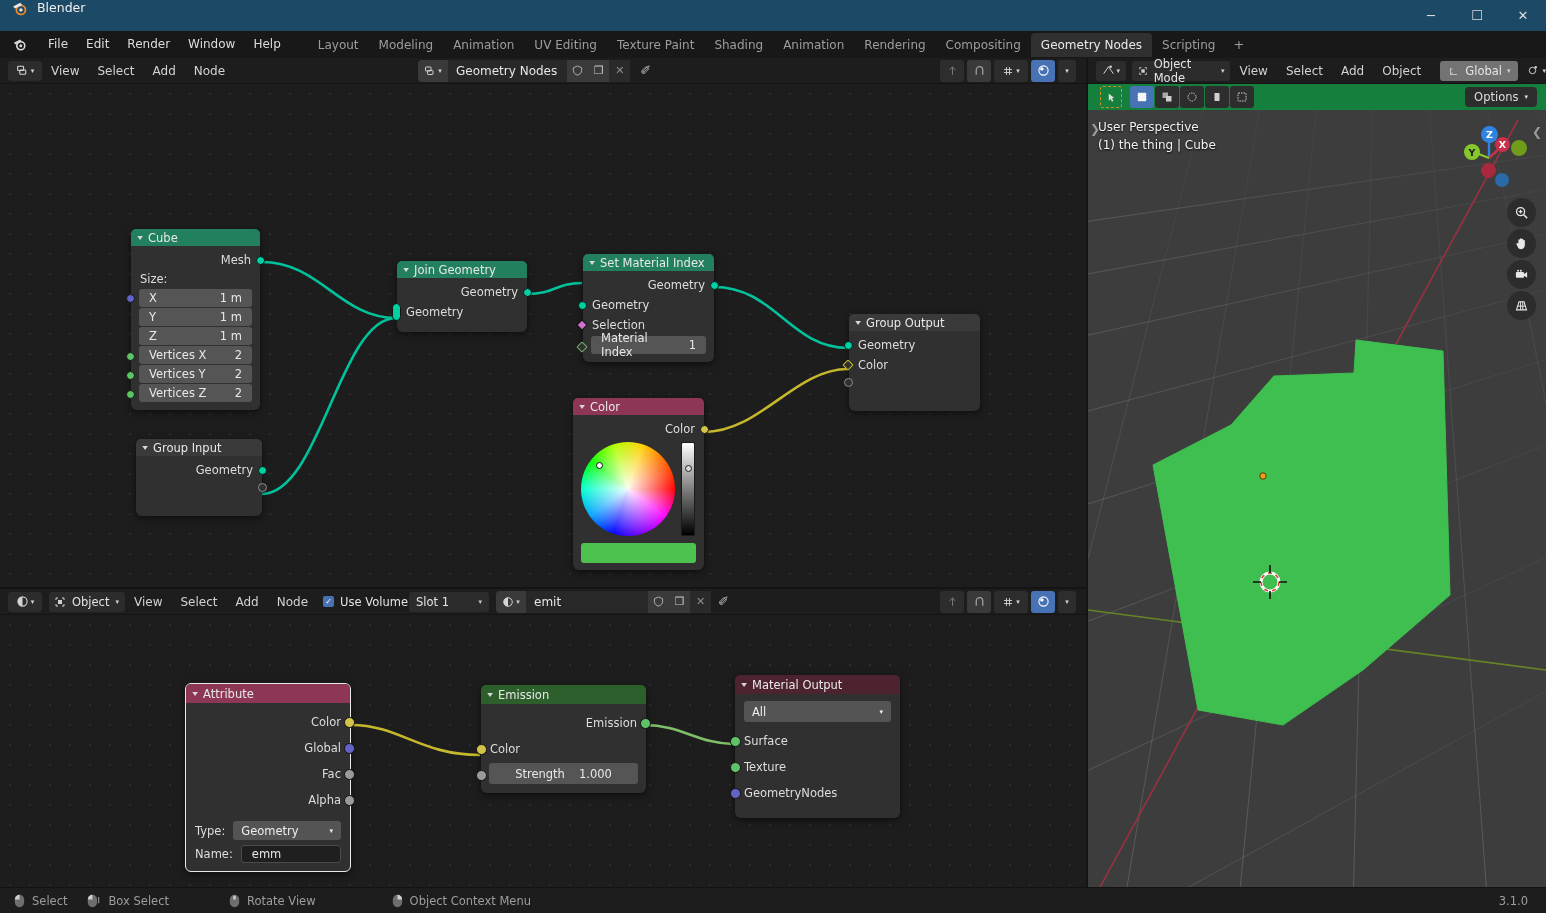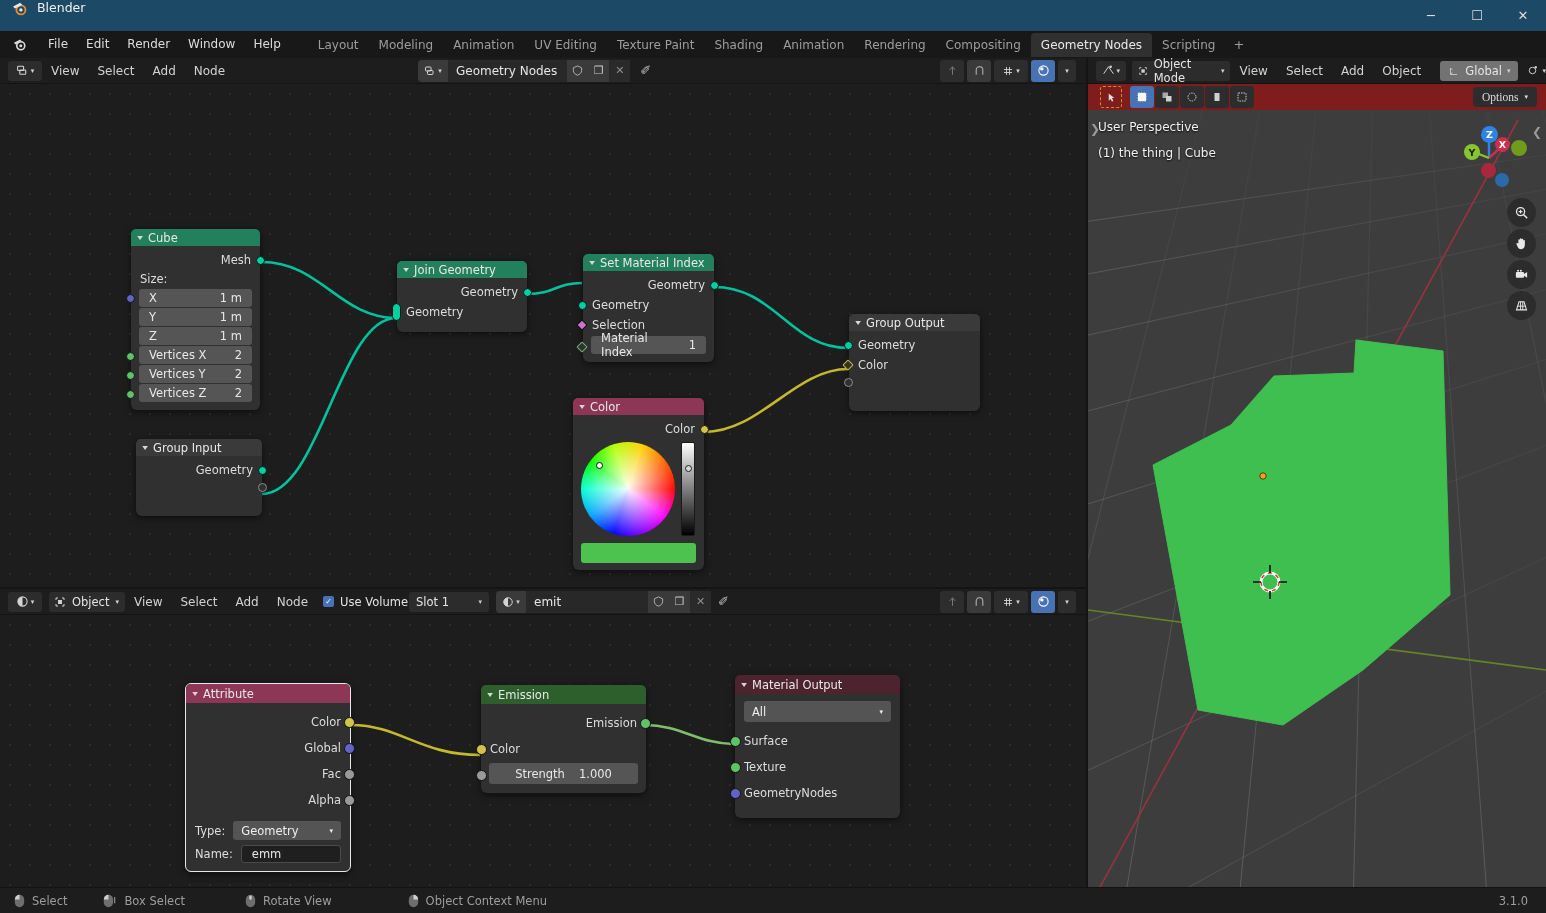--- a/index.html
+++ b/index.html
@@ -733,21 +733,21 @@
       </div>
       <div style="display:flex; align-items:center; margin-left:8px; gap:3px;">
         <svg width="13" height="13" viewBox="0 0 24 24">
             <circle cx="12" cy="12" r="6" fill="none" stroke="#d0d0d0" stroke-width="1.8"></circle>
             <circle cx="18" cy="6" r="2.2" fill="#d0d0d0"></circle>
           </svg>
         <span style="font-size:7px; color:#d0d0d0">▾</span>
       </div>
     </div>
 
-    <div style="position:absolute; top:26px; left:0; width:458px; height:26px; background:#7f1d1d; display:flex; align-items:center;font-family:Liberation Serif, serif;">
+    <div style="position:absolute; top:26px; left:0; width:458px; height:26px; background:#15803d; display:flex; align-items:center;">
       <div style="width:22px; height:22px; margin-left:12px; border:1.5px dashed #d09020; border-radius:3px; display:flex; align-items:center; justify-content:center;">
         <svg width="11" height="11" viewBox="0 0 24 24">
             <path d="M6 3 L6 19 L10 15 L13 21 L16 19 L13 13 L18 13 Z" fill="#e0e0e0"></path>
           </svg>
       </div>
       <div style="display:flex; margin-left:8px; gap:1px;">
         <div class="tool-btn act">
           <svg width="12" height="12" viewBox="0 0 24 24">
               <rect x="4" y="4" width="16" height="16" rx="1" fill="#fff" stroke="#fff" stroke-width="1.5" stroke-dasharray="3 2" opacity=".95"></rect>
             </svg>
@@ -820,21 +820,21 @@
         <circle cx="175" cy="366" r="3.2" fill="#f39e1f" stroke="#5a3a00" stroke-width="1"></circle>
       </svg>
 
       <svg width="40" height="40" style="position:absolute; left:162px; top:452px;">
         <circle cx="20" cy="20" r="9" fill="none" stroke="#ffffff" stroke-width="3"></circle>
         <circle cx="20" cy="20" r="9" fill="none" stroke="#e04040" stroke-width="1.6" stroke-dasharray="4 4"></circle>
         <path d="M20 3 V11 M20 29 V37 M3 20 H11 M29 20 H37" stroke="#111" stroke-width="1.6"></path>
       </svg>
 
       <div class="vp-text" style="top:10px">User Perspective</div>
-      <div class="vp-text" style="top:36px">(1) the thing | Cube</div>
+      <div class="vp-text" style="top:28px">(1) the thing | Cube</div>
 
       <div style="position:absolute; right:4px; top:15px; color:#9a9a9a; font-size:12px;">❮</div>
       <div style="position:absolute; left:2px; top:12px; color:#9a9a9a; font-size:12px;">❯</div>
 
       <div style="position:absolute; right:24px; top:8px; width:70px; height:70px;">
         <svg width="70" height="70" style="position:absolute; left:0; top:0;">
           <line x1="37" y1="40" x2="37" y2="18" stroke="#2f83e3" stroke-width="2.4"></line>
           <line x1="37" y1="40" x2="48" y2="30" stroke="#c9304a" stroke-width="2.4"></line>
           <line x1="37" y1="40" x2="19" y2="33" stroke="#86c72c" stroke-width="2.4"></line>
         </svg>
@@ -878,21 +878,21 @@
   </div>
 
   <div class="statusbar">
     <div class="sb-item" style="margin-left:14px">
       <svg width="11" height="14" viewBox="0 0 14 18">
           <rect x="1" y="1" width="12" height="16" rx="6" fill="#6e6e6e"></rect>
           <path d="M7 1 a6 6 0 0 0-6 6 h6 z" fill="#cfcfcf"></path>
         </svg>
       <span>Select</span>
     </div>
-    <div class="sb-item" style="margin-left:36px">
+    <div class="sb-item" style="margin-left:20px">
       <svg width="14" height="14" viewBox="0 0 18 18">
           <rect x="1" y="1" width="12" height="16" rx="6" fill="#6e6e6e"></rect>
           <path d="M7 1 a6 6 0 0 0-6 6 h6 z" fill="#cfcfcf"></path>
           <path d="M15 4 V12" stroke="#9a9a9a" stroke-width="1.4"></path>
         </svg>
       <span>Box Select</span>
     </div>
     <div class="sb-item" style="margin-left:60px">
       <svg width="11" height="14" viewBox="0 0 14 18">
           <rect x="1" y="1" width="12" height="16" rx="6" fill="#6e6e6e"></rect>

